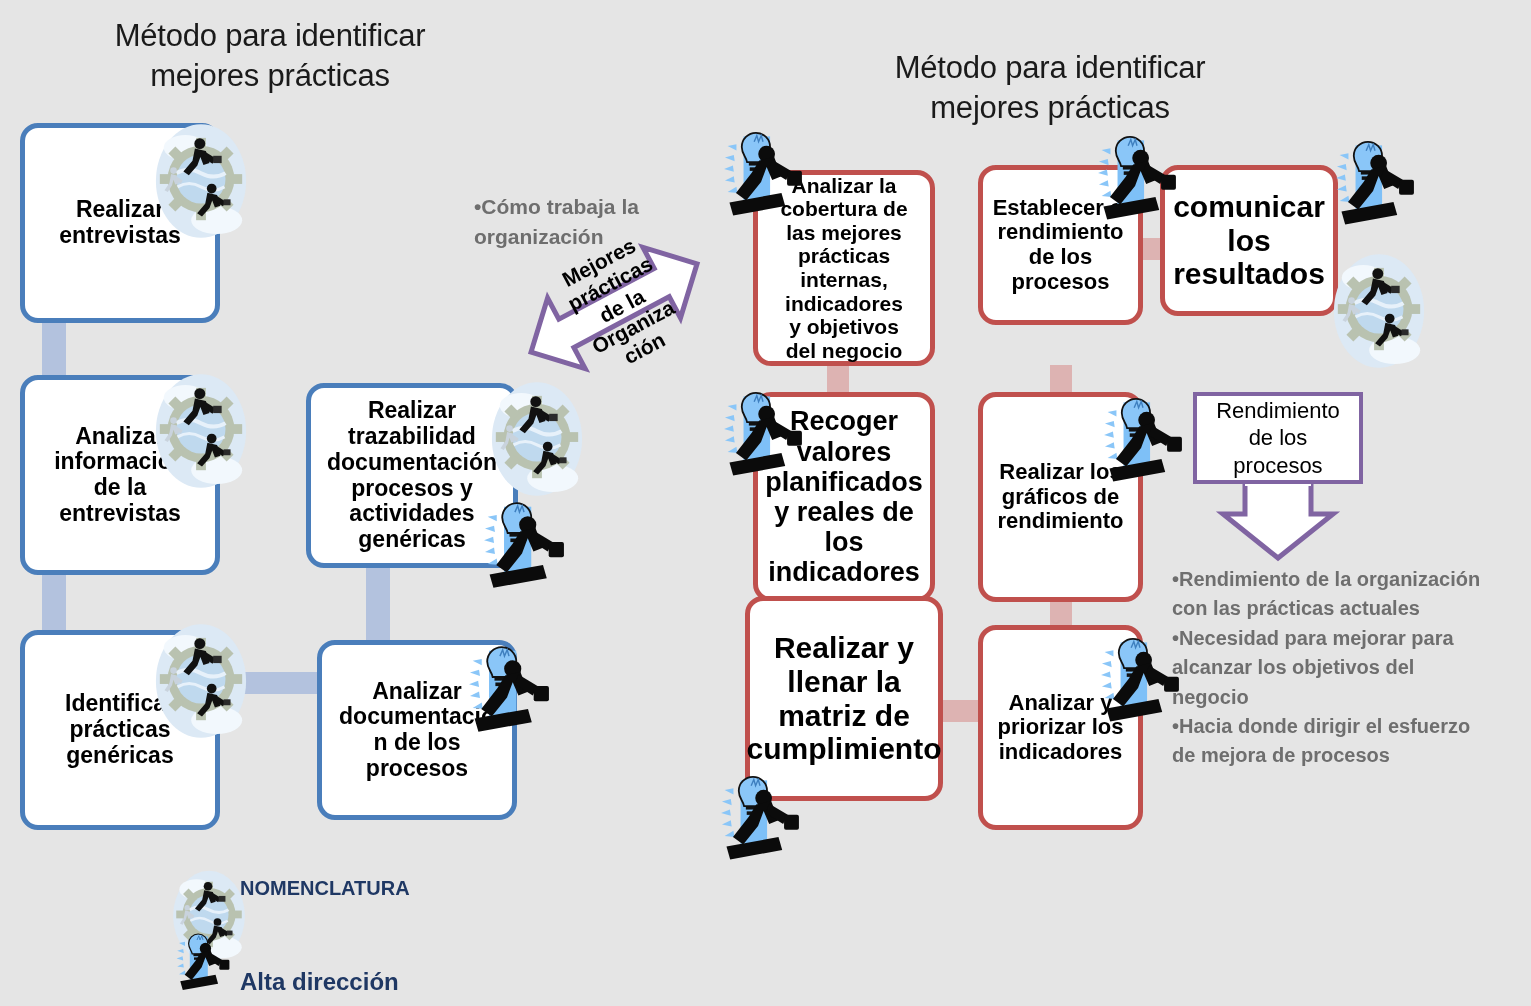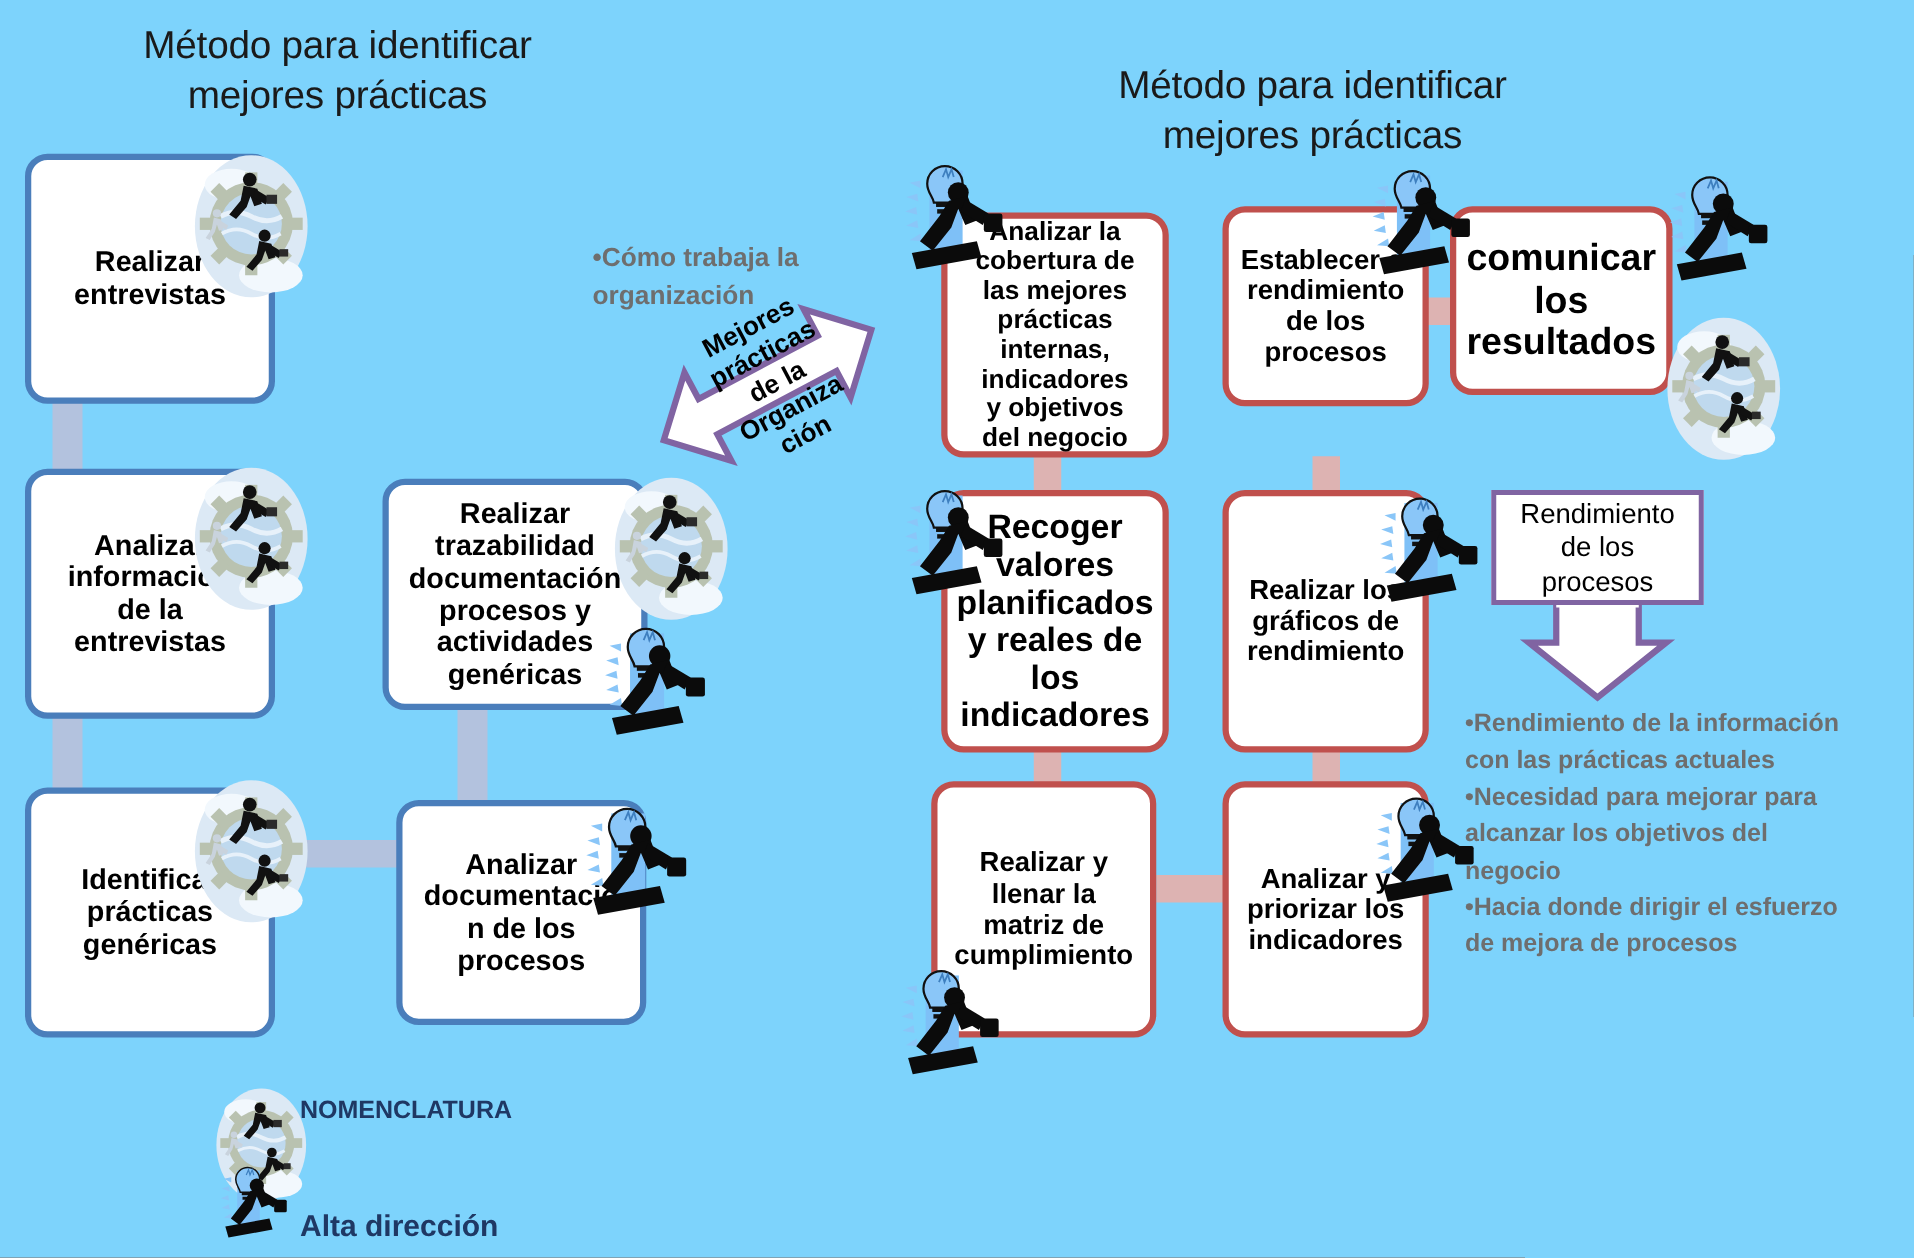--- a/index.html
+++ b/index.html
@@ -4,21 +4,21 @@
 <style>
   html, body {
     margin: 0;
     padding: 0;
     background: #808080;
   }
   #canvas {
     position: relative;
     width: 1531px;
     height: 1006px;
-    background: #7dd3fc;
+    background: #e5e5e5;
     overflow: hidden;
     font-family: "Liberation Sans", sans-serif;
   }
 
   
   .diagram-title {
     position: absolute;
     color: #1a1a1a;
     font-family: "Liberation Sans", sans-serif;
     font-weight: 400;
@@ -302,21 +302,21 @@
 valores
 planificados
 y reales de
 los
 indicadores</div>
 
   <div class="pbox red" style="left:978px; top:392px; width:165px; height:210px; font-size:22px;">Realizar los
 gráficos de
 rendimiento</div>
 
-  <div class="pbox red" style="left:745px; top:625px; width:180px; height:205px; font-size:22px;">Realizar y
+  <div class="pbox red" style="left:745px; top:596px; width:198px; height:205px; font-size:30px;">Realizar y
 llenar la
 matriz de
 cumplimiento</div>
 
   <div class="pbox red" style="left:978px; top:625px; width:165px; height:205px; font-size:22px;">Analizar y
 priorizar los
 indicadores</div>
 
   <svg class="clip-exec" style="left:718px; top:124px; width:90px; height:115px;">
     <use href="#sym-exec-bulb" width="90" height="115"></use>
@@ -346,21 +346,21 @@
   <div class="callout" style="left:1193px; top:392px; width:170px; height:92px; font-size:22px;">Rendimiento
 de los
 procesos</div>
 
   <svg class="down-arrow" style="left:1193px; top:482px; width:170px; height:80px;" viewBox="0 0 170 80">
     <path d="M 4,2 L 4,20 L 52,20 L 52,2 M 118,2 L 118,20 L 166,20 L 166,2" fill="none" stroke="none"></path>
     <path d="M 52,0 L 52,32 L 30,32 L 85,76 L 140,32 L 118,32 L 118,0 Z" fill="#ffffff" stroke="#8064A2" stroke-width="5" stroke-linejoin="miter"></path>
     <rect x="52" y="-6" width="66" height="10" fill="#ffffff"></rect>
   </svg>
 
-  <div class="bullets" style="left:1172px; top:565px; width:350px; font-size:20px; line-height:1.47;">•Rendimiento de la información
+  <div class="bullets" style="left:1172px; top:565px; width:350px; font-size:20px; line-height:1.47;">•Rendimiento de la organización
 con las prácticas actuales
 •Necesidad para mejorar para
 alcanzar los objetivos del
 negocio
 •Hacia donde dirigir el esfuerzo
 de mejora de procesos</div>
 
   <svg class="clip-gear" style="left:170px; top:868px; width:78px; height:96px;">
     <use href="#sym-gear-runners" width="78" height="96"></use>
     </svg>

